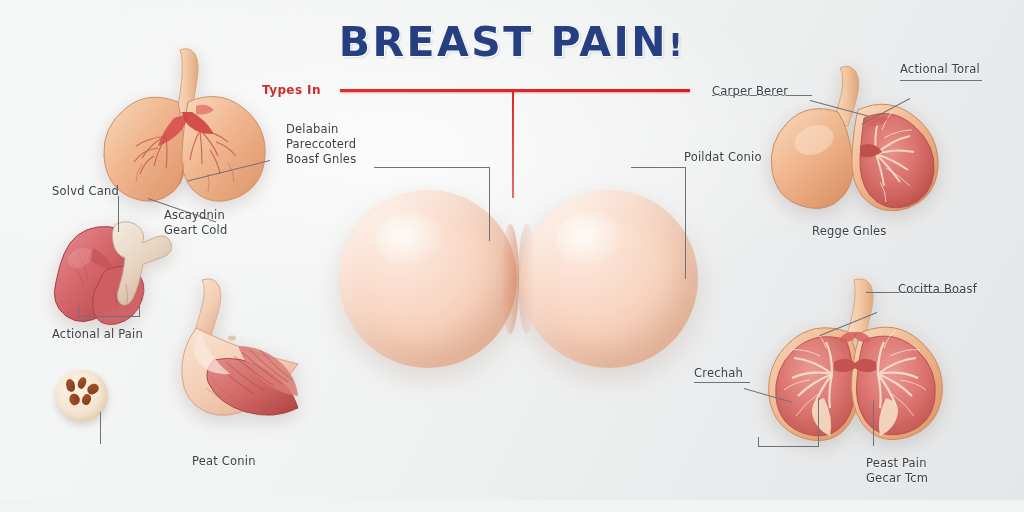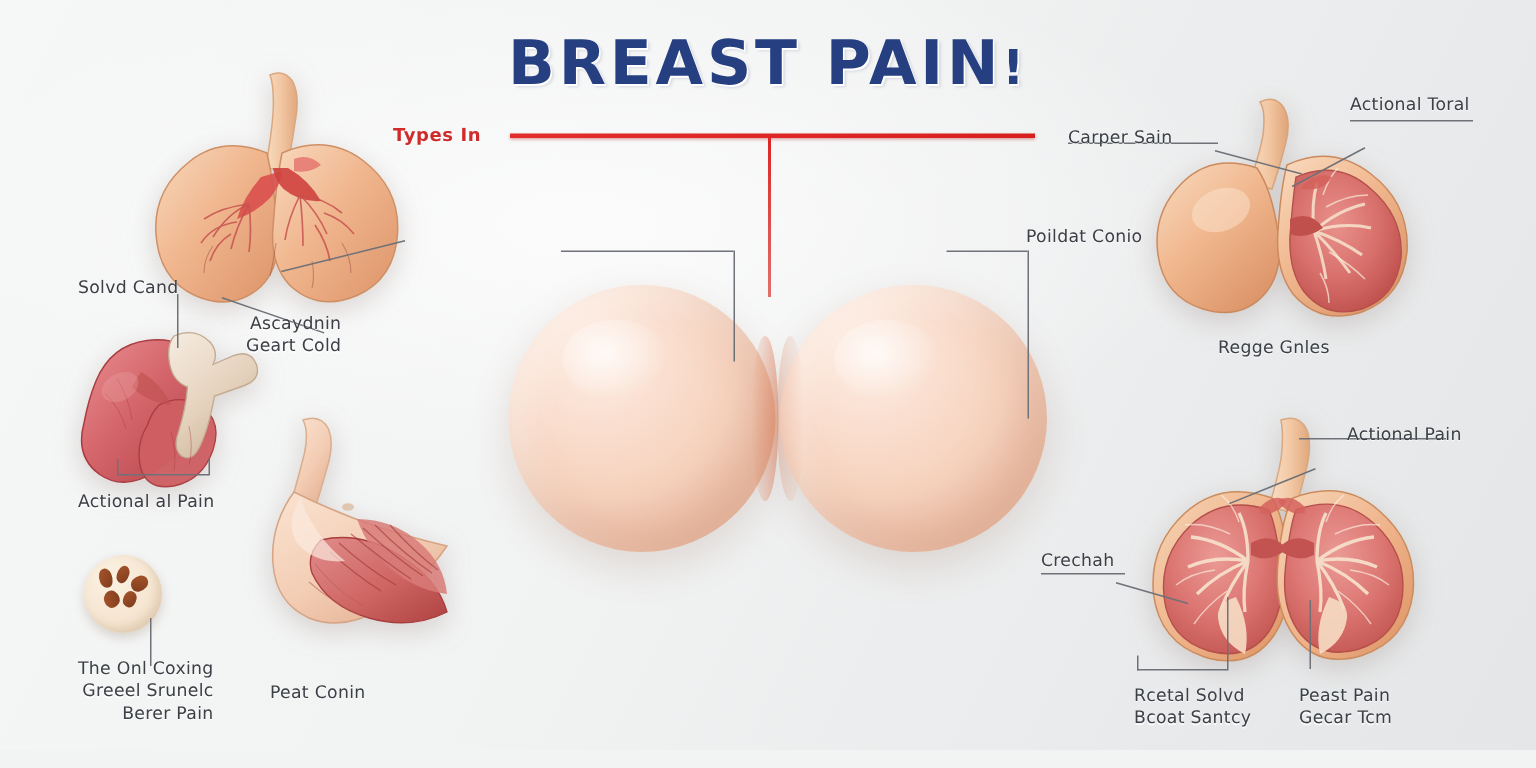--- a/index.html
+++ b/index.html
@@ -43,21 +43,20 @@
   .ln.h{height:1px;}
   .ln.v{width:1px;}
 
   
   .lbl{
     position:absolute;
     font-family:"DejaVu Sans","Liberation Sans",sans-serif;
     font-size:11.5px;line-height:15px;color:#3c4046;
     white-space:pre-line;letter-spacing:.2px;
     text-shadow:0 1px 0 rgba(255,255,255,.85);
-    text-align:right;
   }
   .lbl.red{color:#cf2b2a;font-weight:bold;font-size:12px;letter-spacing:.4px;}
   .lbl.r{text-align:left;}
 
   
   .breast{
     position:absolute;border-radius:50%;
     background:
       radial-gradient(circle at 33% 26%, #fdeee4 0%, #fadfd0 26%, #f6d2bd 54%, #efc0a8 78%, #e0a98e 100%);
     box-shadow:
@@ -388,33 +387,31 @@
   <div class="ln h" style="left:744px;top:388px;width:50px;transform:rotate(16deg);transform-origin:left center;"></div>
 
   <div class="ln v" style="left:818px;top:398px;height:48px;"></div>
   <div class="ln h" style="left:758px;top:446px;width:61px;"></div>
   <div class="ln v" style="left:758px;top:437px;height:10px;"></div>
 
   <div class="ln v" style="left:873px;top:400px;height:46px;"></div>
 
   <div class="lbl red" style="left:262px;top:83px;">Types In</div>
 
+  <div class="lbl" style="left:286px;top:122px;">Delabain
+Pareccoterd
+Boasf Gnles</div>
   <div class="lbl" style="left:52px;top:184px;">Solvd Cand</div>
   <div class="lbl" style="left:164px;top:208px;">Ascaydnin
 Geart Cold</div>
   <div class="lbl" style="left:52px;top:327px;">Actional al Pain</div>
-  <div class="lbl" style="left:52px;top:438px;">The Onl Coxing
-Greeel Srunelc
-Berer Pain</div>
-  <div class="lbl" style="left:180px;top:454px;">Peat Conin</div>
-
-  <div class="lbl r" style="left:712px;top:84px;">Carper Sain</div>
+  <div class="lbl" style="left:192px;top:454px;">Peat Conin</div>
+
+  <div class="lbl r" style="left:712px;top:84px;">Carper Berer</div>
   <div class="lbl r" style="left:900px;top:62px;">Actional Toral</div>
   <div class="lbl r" style="left:684px;top:150px;">Poildat Conio</div>
   <div class="lbl r" style="left:812px;top:224px;">Regge Gnles</div>
-  <div class="lbl r" style="left:898px;top:282px;">Actional Pain</div>
+  <div class="lbl r" style="left:898px;top:282px;">Cocitta Boasf</div>
   <div class="lbl r" style="left:694px;top:366px;">Crechah</div>
-  <div class="lbl r" style="left:756px;top:456px;">Rcetal Solvd
-Bcoat Santcy</div>
   <div class="lbl r" style="left:866px;top:456px;">Peast Pain
 Gecar Tcm</div>
 
 </div>
 
 </body></html>

